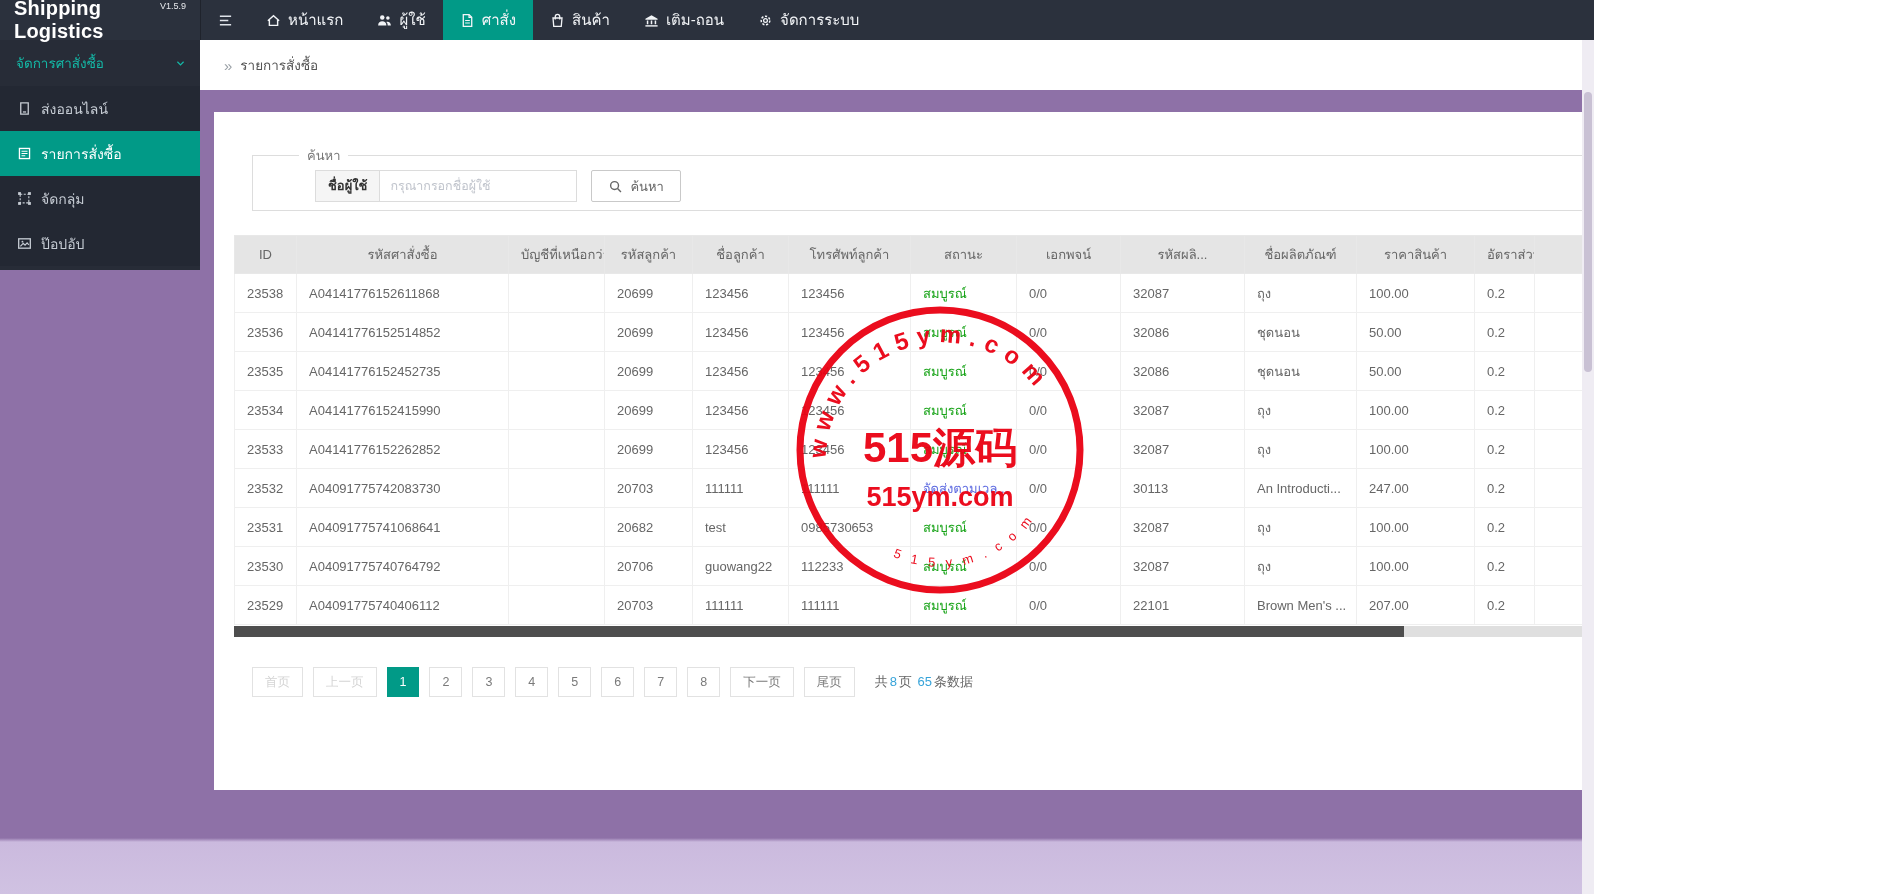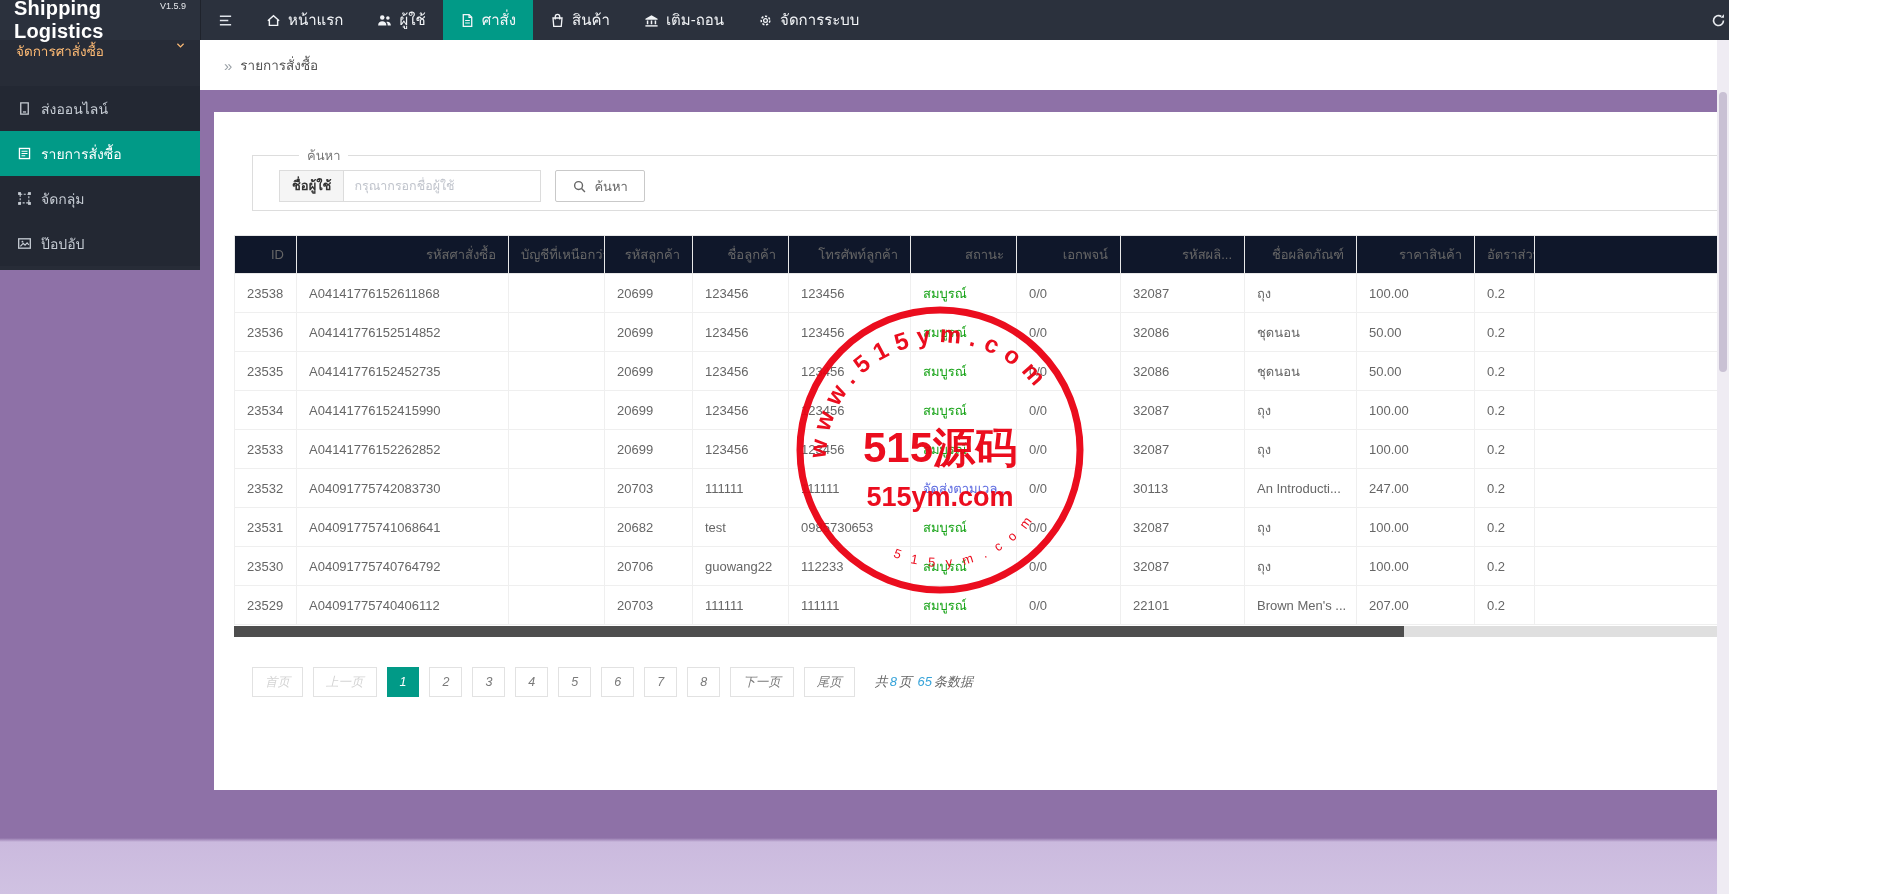--- a/index.html
+++ b/index.html
@@ -1,18 +1,18 @@
 <!DOCTYPE html>
 <html><head>
 <meta charset="utf-8">
 <style>
   * { margin:0; padding:0; box-sizing:border-box; }
   html,body { width:1881px; height:894px; overflow:hidden; }
   body { font-family:"Liberation Sans","DejaVu Sans",sans-serif; font-size:13px; }
-  .page { position:relative; width:1729px; height:894px; overflow:hidden;
+  .page { position:relative; width:1594px; height:894px; overflow:hidden;
           background:linear-gradient(180deg,#8e71a7 0px,#8e71a7 838px,#cbbade 842px,#d0c2e2 894px); }
 
   
   .topbar { position:absolute; left:0; top:0; width:1881px; height:40px; background:#2b313d;
             display:flex; align-items:center; z-index:30; color:#fff; }
   .logo { padding:0 14px; display:flex; align-items:baseline; gap:4px; width:200px; flex:0 0 auto; }
   .logo .brand { font-size:20px; font-weight:bold; letter-spacing:.2px; }
   .logo sup { font-size:9px; position:relative; top:-6px; color:#e8eaee; }
   .tb-divider { width:1px; height:40px; background:rgba(0,0,0,.28); flex:0 0 auto; }
   .menu-toggle { width:48px; height:40px; display:flex; align-items:center; justify-content:center; color:#dfe3e9; cursor:pointer; flex:0 0 auto; }
@@ -23,59 +23,59 @@
   .refresh-btn { width:64px; height:40px; display:flex; align-items:center; justify-content:center; color:#e9ecf0; cursor:pointer; }
   .userbox { display:flex; align-items:center; gap:6px; padding:0 41px 0 16px; height:40px; color:#e9ecf0; cursor:pointer; font-size:13px; }
 
   .ic { width:15px; height:15px; display:inline-flex; flex:0 0 auto; }
   .ic svg { width:100%; height:100%; }
   .ic-sm { width:11px; height:11px; display:inline-flex; }
   .ic-sm svg { width:100%; height:100%; }
 
   
   .sidebar { position:absolute; left:0; top:40px; width:200px; background:#272c37; z-index:20; padding-bottom:4px; }
-  .side-header { height:46px; display:flex; align-items:flex-start; justify-content:space-between; padding:0 14px 0 16px;
-                 color:#fdba74; font-size:13.5px; cursor:pointer; background:#272c37; }
+  .side-header { height:46px; display:flex; align-items:center; justify-content:space-between; padding:0 14px 0 16px;
+                 color:#14b8a6; font-size:13.5px; cursor:pointer; background:#272c37; }
   .side-item { height:45px; display:flex; align-items:center; gap:9px; padding-left:17px; color:#c6ccd4; font-size:14px; cursor:pointer; background:#232833; }
   .side-item.active { background:#019a87; color:#fff; }
 
   
   .breadcrumb { position:absolute; left:200px; top:40px; width:1681px; height:50px; background:#fff;
                 display:flex; align-items:center; padding-left:24px; gap:8px; color:#555; font-size:13.5px; z-index:10; }
   .bc-arrow { color:#9aa0a6; font-size:15px; }
 
   
   .card { position:absolute; left:214px; top:112px; width:1653px; height:678px; background:#fff; z-index:10; }
 
   fieldset.search { margin:33px 38px 0 38px; border:1px solid #ddd; height:66px; padding:2px 0 0 26px; }
   fieldset.search legend { margin-left:20px; padding:0 8px; color:#777; font-size:13px; }
-  .srow { display:flex; align-items:center; margin-top:2px; }
+  .srow { display:flex; align-items:center; margin-top:2px;margin-left:36px; }
   .igroup { display:flex; align-items:stretch; }
   .igroup label { background:#f5f5f5; border:1px solid #dcdcdc; border-right:none; padding:0 12px; line-height:30px; height:32px;
                   font-weight:bold; color:#333; font-size:13px; white-space:nowrap; }
   .igroup input { width:198px; height:32px; border:1px solid #dcdcdc; padding:0 10px; font-size:12.5px; color:#7f1d1d; outline:none;
                   font-family:"Liberation Sans","DejaVu Sans",sans-serif; }
   .igroup input::placeholder { color:#c0c4cc; }
   .btn-search { margin-left:14px; height:32px; padding:0 16px; border:1px solid #c9c9c9; border-radius:2px; background:#fff;
                 color:#666; font-size:13px; display:inline-flex; align-items:center; gap:7px; cursor:pointer;
                 font-family:"Liberation Sans","DejaVu Sans",sans-serif; }
 
   
   table.grid { margin:24px 19px 0 20px; width:1614px; border-collapse:collapse; table-layout:fixed; }
-  table.grid th { height:38px; background:#0f172a; border:1px solid #e8e8e8; font-size:13px; color:#666; text-align:right;
+  table.grid th { height:38px; background:#e5e5e5; border:1px solid #e8e8e8; font-size:13px; color:#666; text-align:center;
                   padding:0 12px; font-weight:normal; white-space:nowrap; overflow:hidden; }
   table.grid td { height:39px; border:1px solid #efefef; font-size:13px; color:#666; padding:0 12px; white-space:nowrap; overflow:hidden; }
   .status.ok { color:#17a317; }
   .status.link { color:#5b68e0; }
 
   .hscroll { margin:1px 19px 0 20px; height:11px; background:#dfdfdf; position:relative; cursor:pointer; }
   .hscroll .thumb { position:absolute; left:0; top:0; height:11px; width:72.5%; background:#4e4e4e; }
 
   
-  .pager { margin:30px 0 0 38px; display:flex; align-items:center; gap:10px;font-style:italic; }
+  .pager { margin:30px 0 0 38px; display:flex; align-items:center; gap:10px; }
   .pages { display:flex; gap:10px; }
   .pbtn { min-width:32px; padding:0 12px; height:30px; display:inline-flex; align-items:center; justify-content:center;
           border:1px solid #e2e2e2; background:#fff; color:#7a7a7a; font-size:12.5px; cursor:pointer; text-decoration:none; }
   .pbtn.active { background:#019a87; border-color:#019a87; color:#fff; }
   .pbtn.disabled { color:#d4d4d4; cursor:default; }
   .psum { margin-left:10px; color:#666; font-size:13px; }
   .psum .num { color:#36a3d9; font-weight:normal; padding:0 2px; }
 
   
   .stamp { position:absolute; left:790px; top:300px; width:300px; height:300px; z-index:40; opacity:.95; pointer-events:none; }

